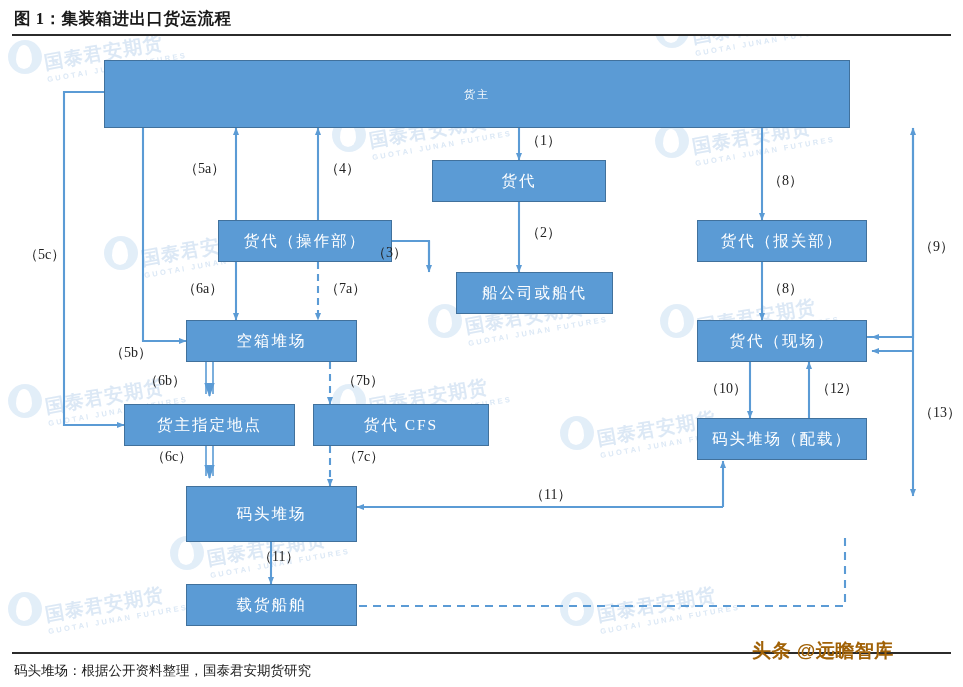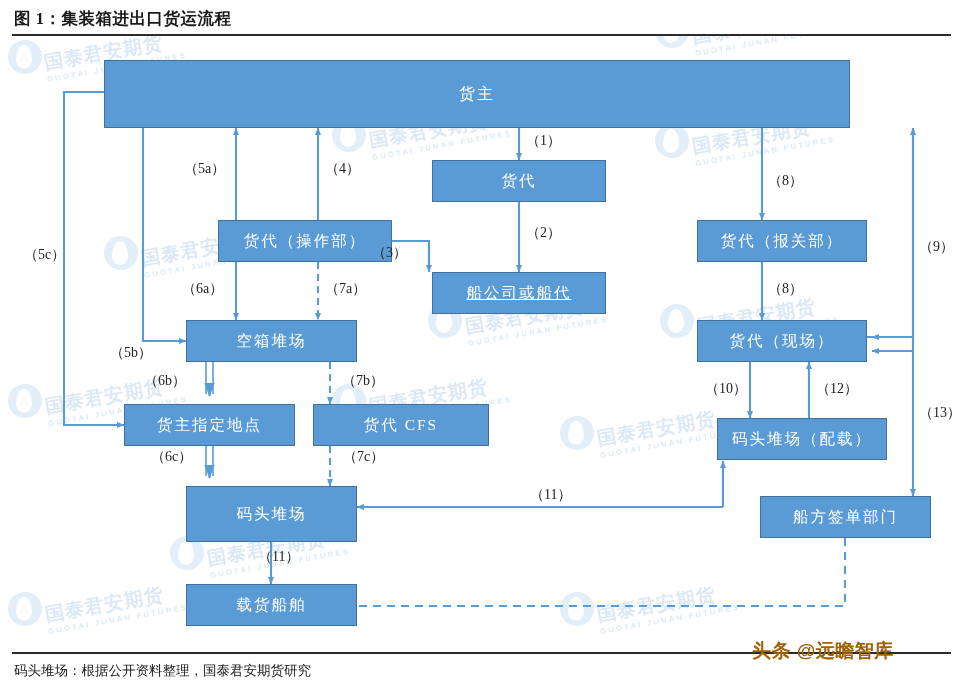--- a/index.html
+++ b/index.html
@@ -43,21 +43,21 @@
   #canvas{position:absolute;left:0;top:36px;width:963px;height:614px;}
   .node{
     position:absolute;box-sizing:border-box;
     background:#5B9BD5;border:1.4px solid #41719C;
     color:#ffffff;text-align:center;
     font-family:"Liberation Serif","DejaVu Serif",serif;
     font-size:15.5px;letter-spacing:2px;
     display:flex;align-items:center;justify-content:center;
     white-space:nowrap;
   }
-  #n-shipper{font-size:16px;}
+  #n-shipper{font-size:11px;}
   .lbl{
     position:absolute;font-size:14px;color:#222;white-space:nowrap;
     font-family:"Liberation Serif","DejaVu Serif",serif;
   }
   svg#wires{position:absolute;left:0;top:0;width:963px;height:614px;overflow:visible;}
 </style>
 </head>
 <body>
 
 <div id="fig-title">图 1：集装箱进出口货运流程</div>
@@ -196,30 +196,29 @@
       <path d="M723,471 L723,425" marker-end="url(#ah)"></path>
       <path d="M723,471 L357,471" marker-end="url(#ah)"></path>
 
       <path d="M845,502 L845,570 L357,570" stroke-dasharray="8 6"></path>
     </g>
   </svg>
 
   <div class="node" id="n-shipper" style="left:104px;top:24px;width:746px;height:68px;">货主</div>
   <div class="node" style="left:432px;top:124px;width:174px;height:42px;">货代</div>
   <div class="node" style="left:186px;top:184px;width:174px;height:42px;margin-left:32px;">货代（操作部）</div>
-  <div class="node" style="left:432px;top:236px;width:174px;height:42px;text-decoration:underline;">船公司或船代</div>
+  <div class="node" style="left:456px;top:236px;width:157px;height:42px;">船公司或船代</div>
   <div class="node" style="left:186px;top:284px;width:171px;height:42px;">空箱堆场</div>
   <div class="node" style="left:124px;top:368px;width:171px;height:42px;">货主指定地点</div>
   <div class="node" style="left:313px;top:368px;width:176px;height:42px;">货代 CFS</div>
   <div class="node" style="left:186px;top:450px;width:171px;height:56px;">码头堆场</div>
   <div class="node" style="left:186px;top:548px;width:171px;height:42px;">载货船舶</div>
   <div class="node" style="left:697px;top:184px;width:170px;height:42px;">货代（报关部）</div>
   <div class="node" style="left:697px;top:284px;width:170px;height:42px;">货代（现场）</div>
-  <div class="node" style="left:697px;top:382px;width:170px;height:42px;margin-left:20px;">码头堆场（配载）</div>
-  <div class="node" style="left:760px;top:460px;width:171px;height:42px;">船方签单部门</div>
+  <div class="node" style="left:697px;top:382px;width:170px;height:42px;">码头堆场（配载）</div>
 
   <div class="lbl" style="left:526px;top:96px;">（1）</div>
   <div class="lbl" style="left:526px;top:188px;">（2）</div>
   <div class="lbl" style="left:372px;top:208px;">（3）</div>
   <div class="lbl" style="left:325px;top:124px;">（4）</div>
   <div class="lbl" style="left:184px;top:124px;text-align:right;">（5a）</div>
   <div class="lbl" style="left:110px;top:308px;">（5b）</div>
   <div class="lbl" style="left:24px;top:210px;">（5c）</div>
   <div class="lbl" style="left:182px;top:244px;">（6a）</div>
   <div class="lbl" style="left:325px;top:244px;">（7a）</div>

